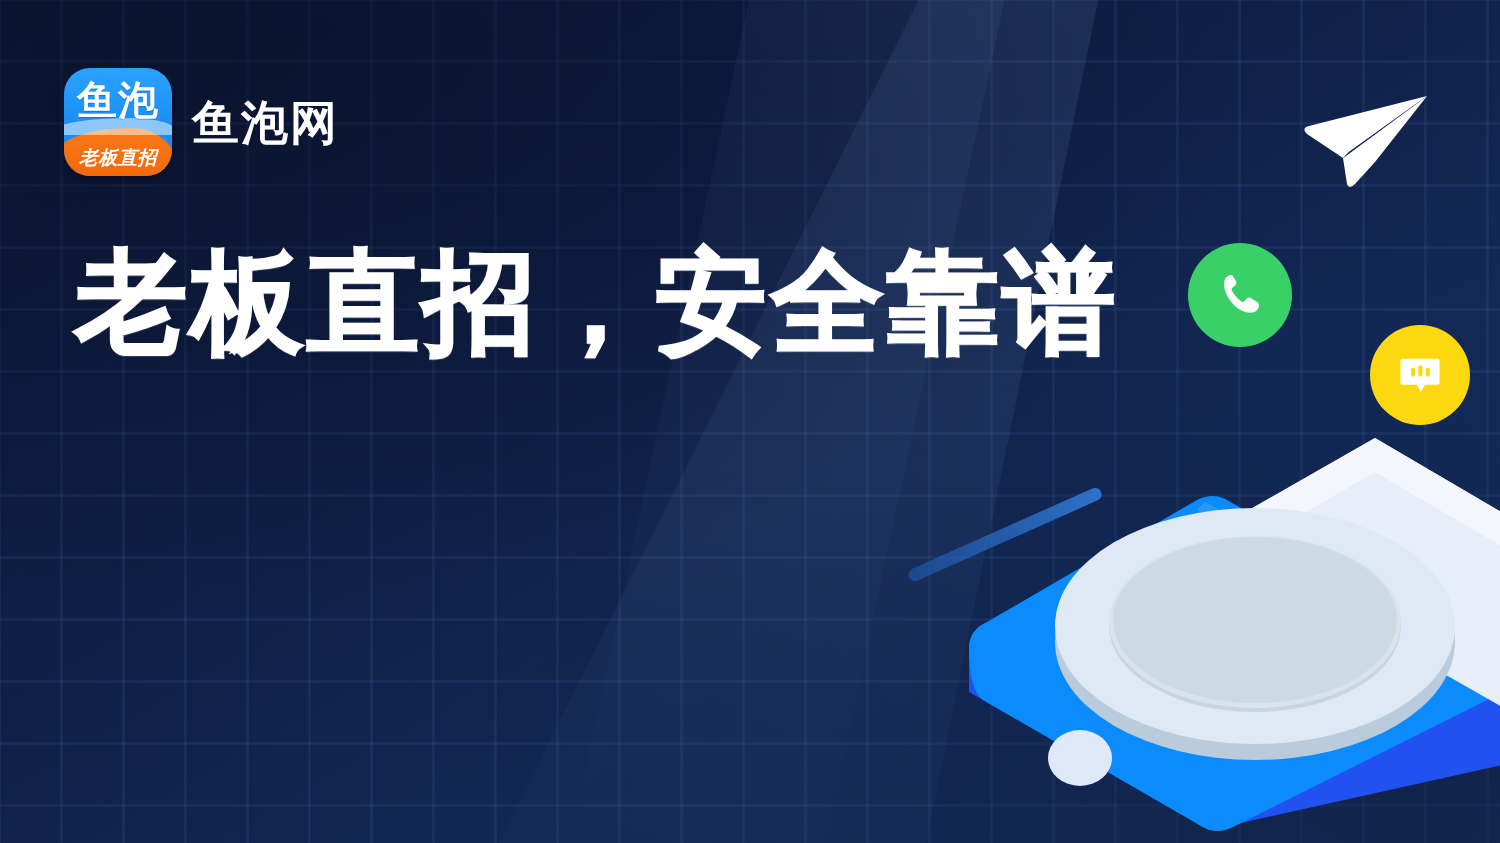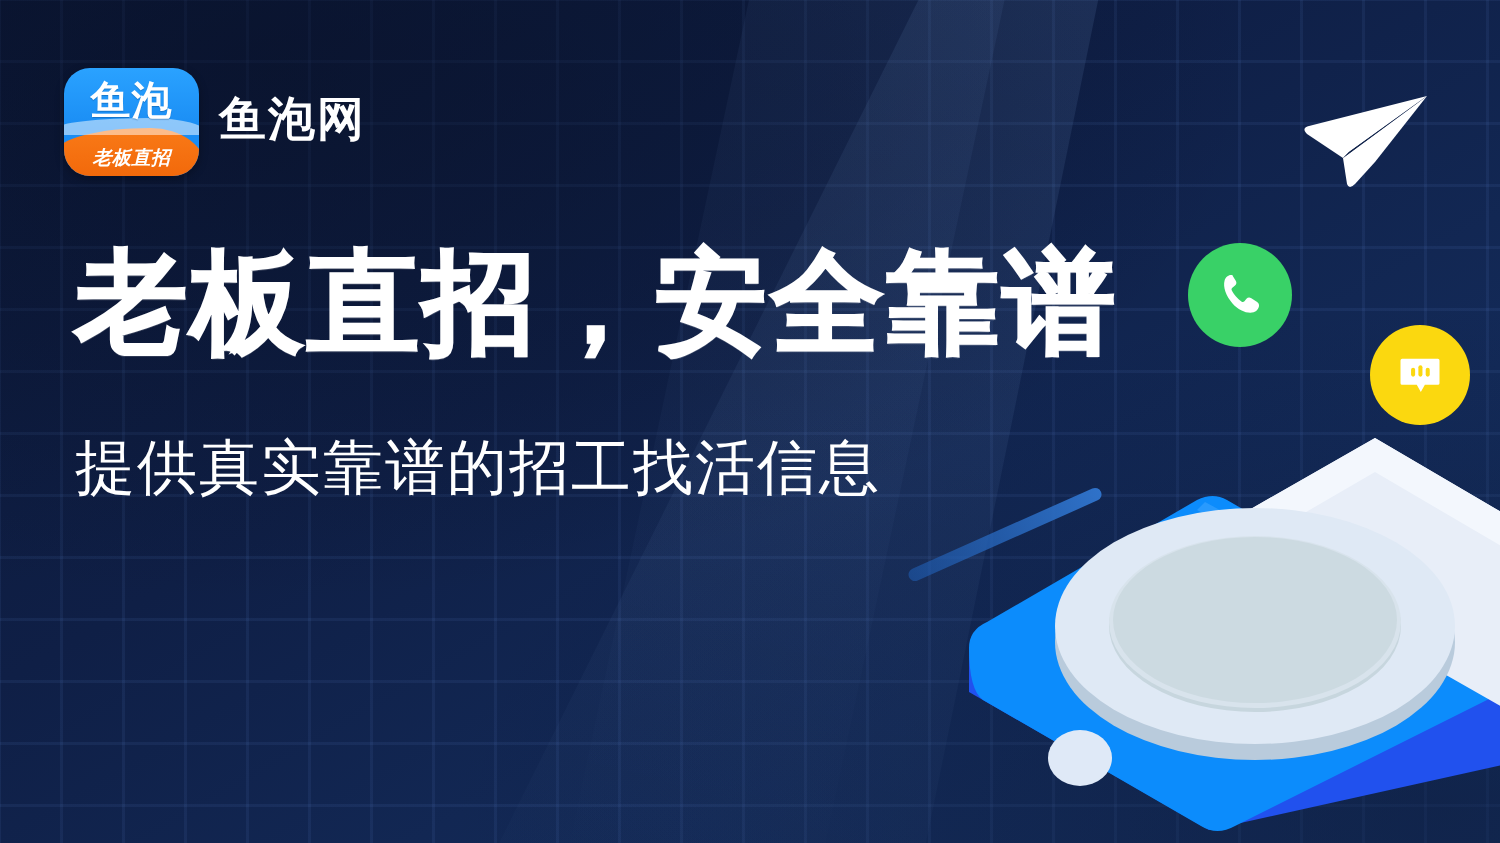--- a/index.html
+++ b/index.html
@@ -80,21 +80,20 @@
   }
   .logo-mark {
     position: relative;
     width: 108px;
     height: 108px;
     border-radius: 26px;
     overflow: hidden;
     background: linear-gradient(180deg, #2aa2ff 0%, #1a8df4 56%, #1a8df4 60%);
     box-shadow: 0 3px 10px rgba(0,0,0,0.3);
     flex: none;
-    padding-left: 27px;
   }
   .logo-mark .wave {
     position: absolute;
     left: -6%;
     bottom: 0;
     width: 112%;
     height: 44%;
     background: linear-gradient(180deg, #f97a17 0%, #f2690b 100%);
     border-top-left-radius: 70% 58%;
     border-top-right-radius: 42% 100%;
@@ -135,21 +134,20 @@
     letter-spacing: 0.5px;
     font-style: italic;
   }
   .brand-name {
     color: #ffffff;
     font-size: 47px;
     font-weight: 700;
     letter-spacing: 2px;
     line-height: 1;
     white-space: nowrap;
-    font-family: Liberation Mono, monospace;
   }
 
   
   .copy {
     position: absolute;
     left: 68px;
     top: 246px;
     z-index: 6;
     margin-left: 7px;
   }
@@ -304,16 +302,15 @@
       <div class="wave"></div>
       <div class="wave-light"></div>
       <div class="logo-top-text">鱼泡</div>
       <div class="logo-bottom-text">老板直招</div>
     </div>
     <div class="brand-name">鱼泡网</div>
   </div>
 
   <div class="copy">
     <h1 class="headline">老板直招，安全靠谱</h1>
-    <p class="subline sub1">提供真实靠谱的招工找活信息</p>
   </div>
 
 </div>
 
 </body></html>

